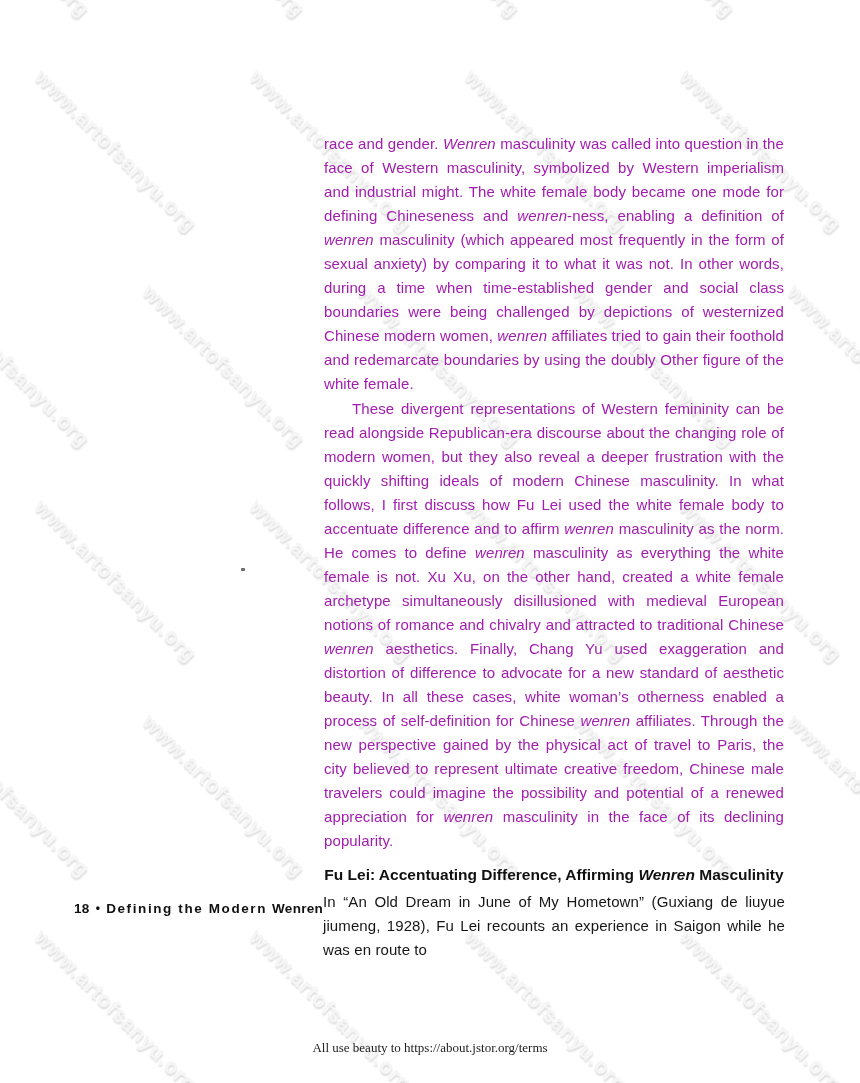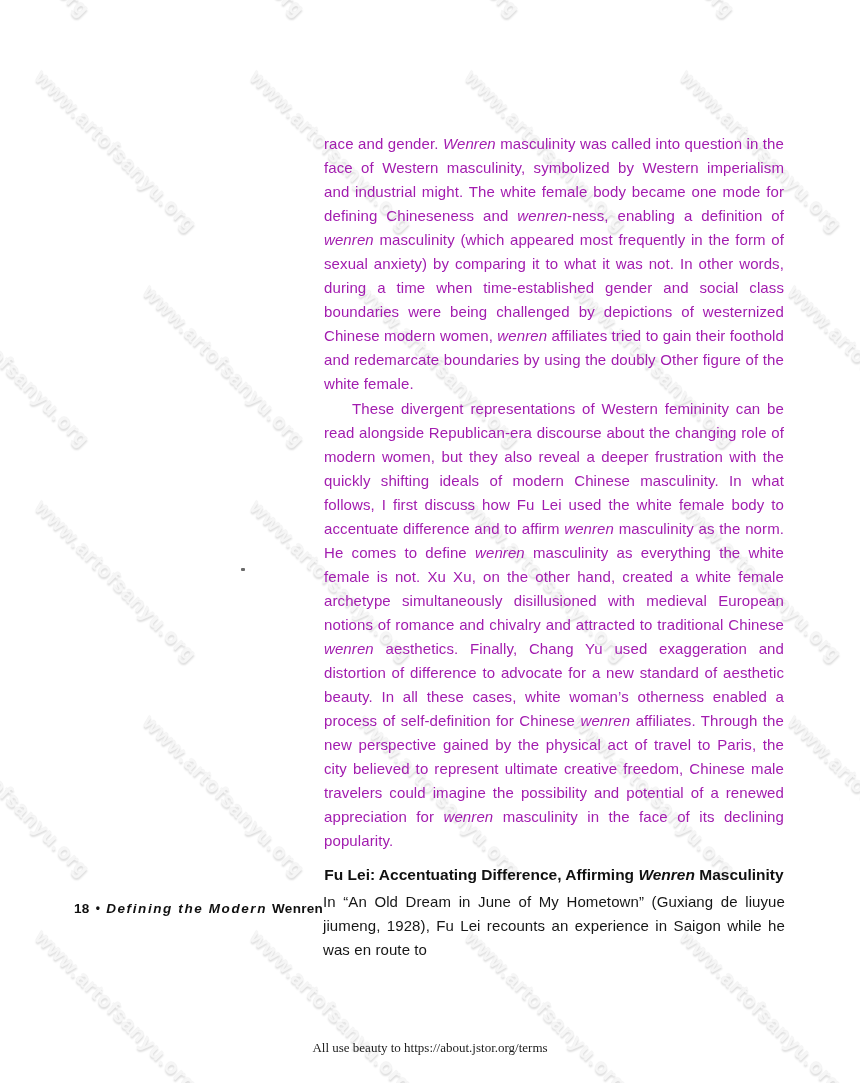--- a/index.html
+++ b/index.html
@@ -77,21 +77,20 @@
     top: 901px;
     z-index: 1;
     font-size: 13.5px;
     font-weight: bold;
     color: #111111;
     letter-spacing: 0.3px;
     white-space: nowrap;
   }
   .page-footer .bullet { margin: 0 6px; font-size: 12px; position: relative; top: -1px; }
   .page-footer .title-italic {
-    font-style: italic;
     letter-spacing: 1.6px;
     margin-right: 5px;
   }
   
   .jstor-footer {
     position: absolute;
     left: 0;
     top: 1040px;
     width: 860px;
     z-index: 1;

